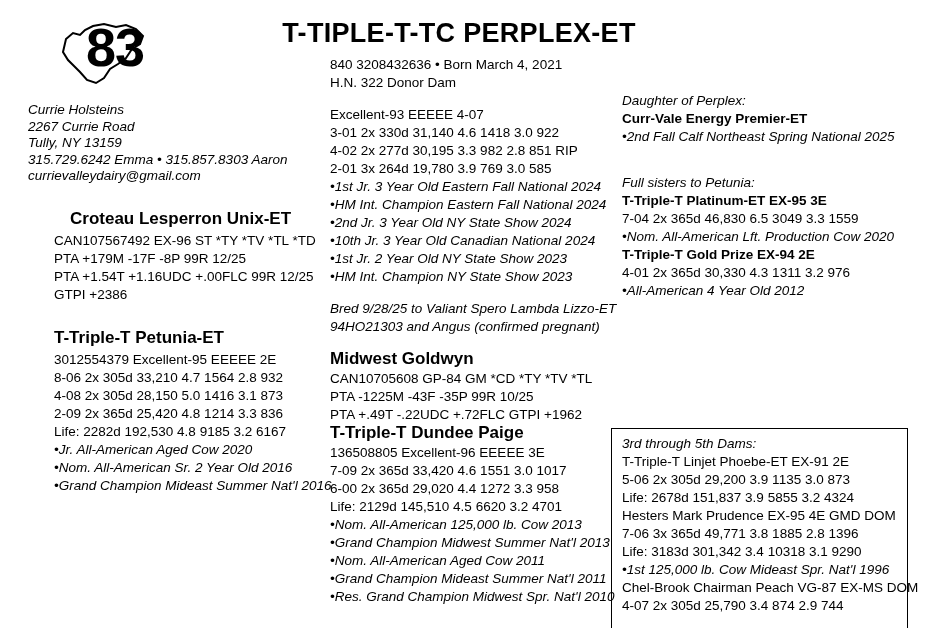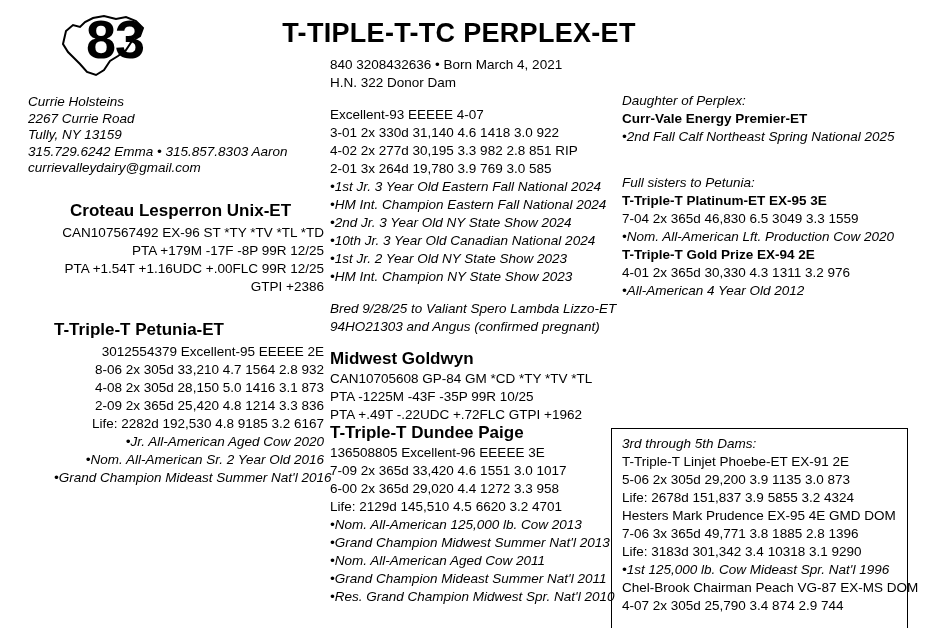--- a/index.html
+++ b/index.html
@@ -16,20 +16,21 @@
   .page { position: relative; width: 930px; height: 628px; }
 
   
   .left-col {
     position: absolute;
     left: 28px; top: 12px; width: 296px;
   }
   .badge-row {
     position: relative;
     height: 76px;
+    margin-top: 8px;
   }
   .ny-outline {
     position: absolute; left: 32px; top: 2px;
     width: 86px; height: 64px;
   }
   .lot-number {
     position: absolute;
     left: 58px; top: -4px;
     font-size: 54px;
     font-weight: bold;
@@ -53,21 +54,21 @@
     font-family: "Liberation Sans", sans-serif;
     margin-left: 16px;
   }
   .dam-name {
     font-weight: bold;
     font-size: 17px;
     margin-bottom: 3px;
     font-family: "Liberation Sans", sans-serif;
   }
   .lines { font-size: 13.5px; line-height: 18px; }
-  .lines div { white-space: nowrap; text-align: right; }
+  .lines div { white-space: nowrap; }
   .ital { font-style: italic; }
 
   
   .title {
     position: absolute;
     left: 0; right: 12px; top: 18px;
     text-align: center;
     font-size: 27px;
     font-weight: bold;
     letter-spacing: 0.3px;

